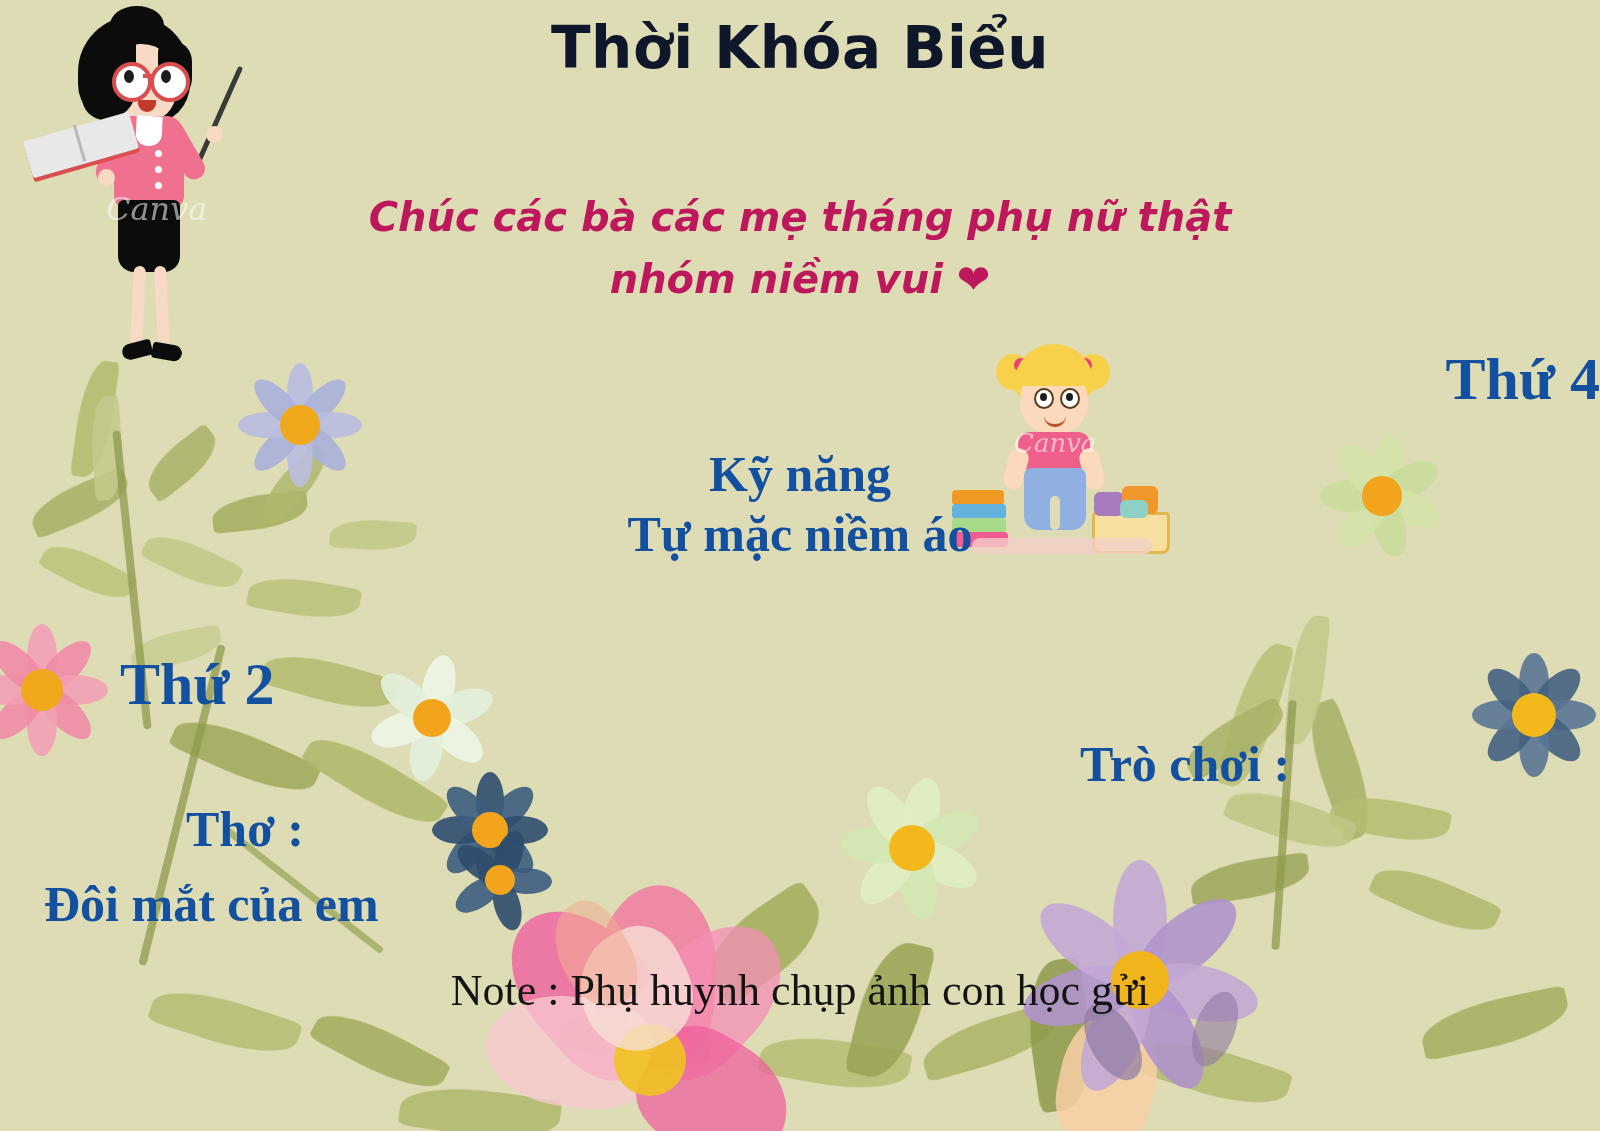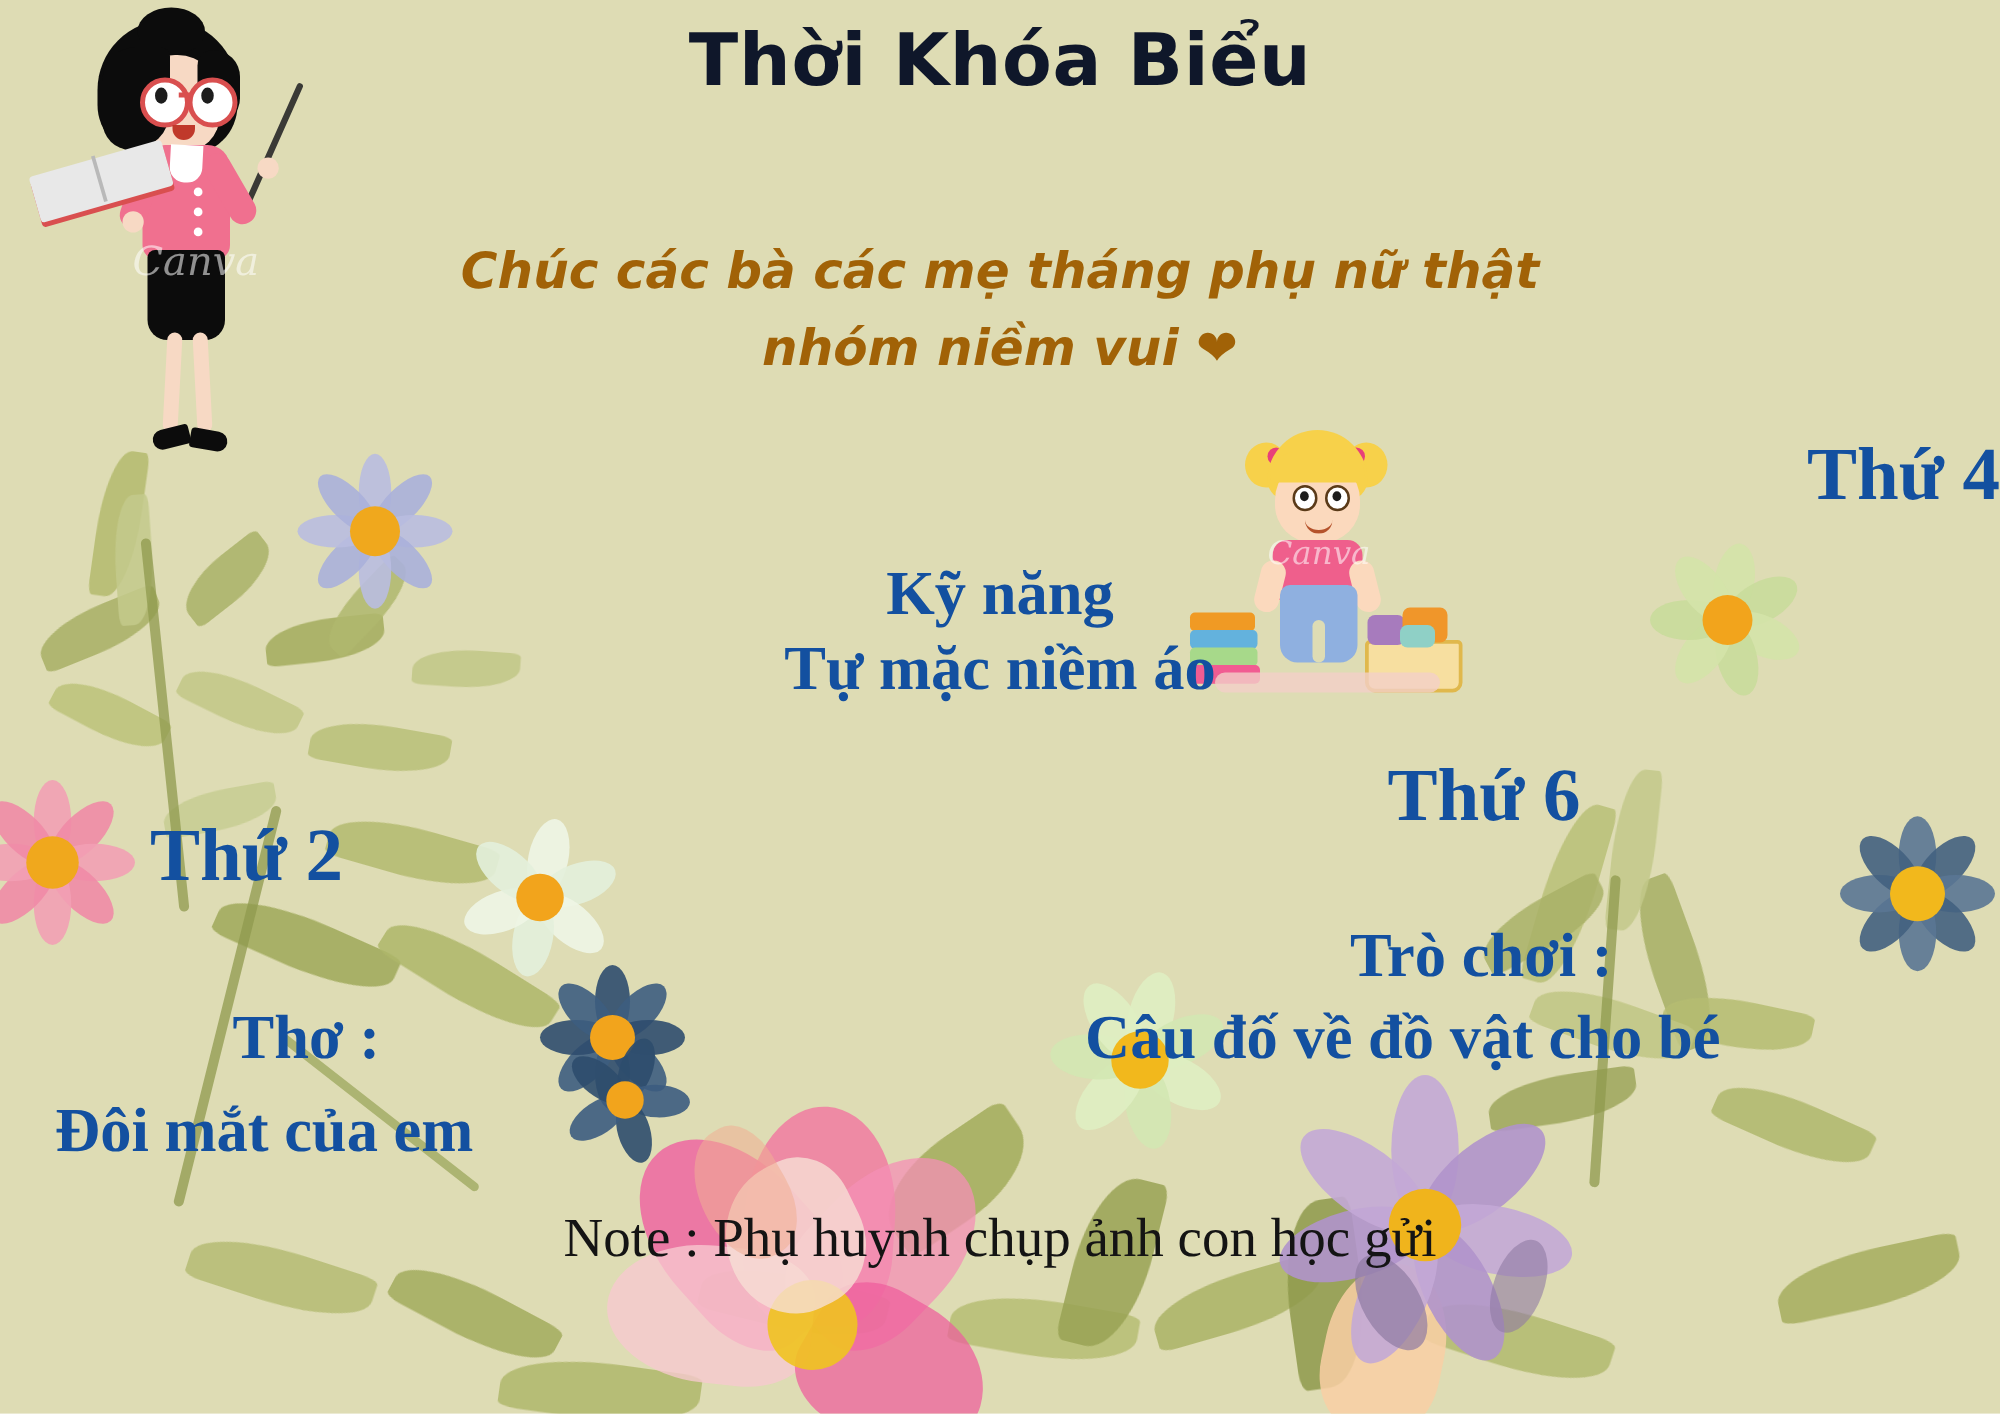--- a/index.html
+++ b/index.html
@@ -67,21 +67,21 @@
     font-style: italic;
     font-size: 38px;
     white-space: nowrap;
   }
   #subtitle-row .gap { display: inline-block; width: 46px; }
 
   #greeting {
     position: absolute;
     left: 330px; width: 940px; top: 186px;
     text-align: center;
-    color: #a16207;
+    color: #be185d;
     font-family: "DejaVu Sans", sans-serif;
     font-weight: bold;
     font-style: italic;
     font-size: 40px;
     line-height: 1.55;
   }
 
   .day-head {
     font-family: "Liberation Serif", serif;
     font-weight: bold;
@@ -389,21 +389,19 @@
   </div>
 
   <div class="txt day-head" id="thu4-head">Thứ 4</div>
   <div class="txt day-line" id="thu4-l1">Kỹ năng</div>
   <div class="txt day-line" id="thu4-l2">Tự mặc niềm áo</div>
 
   <div class="txt day-head" id="thu2-head">Thứ 2</div>
   <div class="txt day-line" id="thu2-l1">Thơ :</div>
   <div class="txt day-line" id="thu2-l2">Đôi mắt của em</div>
 
-  <div class="txt day-head" id="thu6-head">Thứ 6</div>
   <div class="txt day-line" id="thu6-l1">Trò chơi :</div>
-  <div class="txt day-line" id="thu6-l2">Câu đố về đồ vật cho bé</div>
 
   <div id="note">
     <div>Note : Phụ huynh chụp ảnh con học gửi</div>
   </div>
 
 </div>
 
 </body></html>

